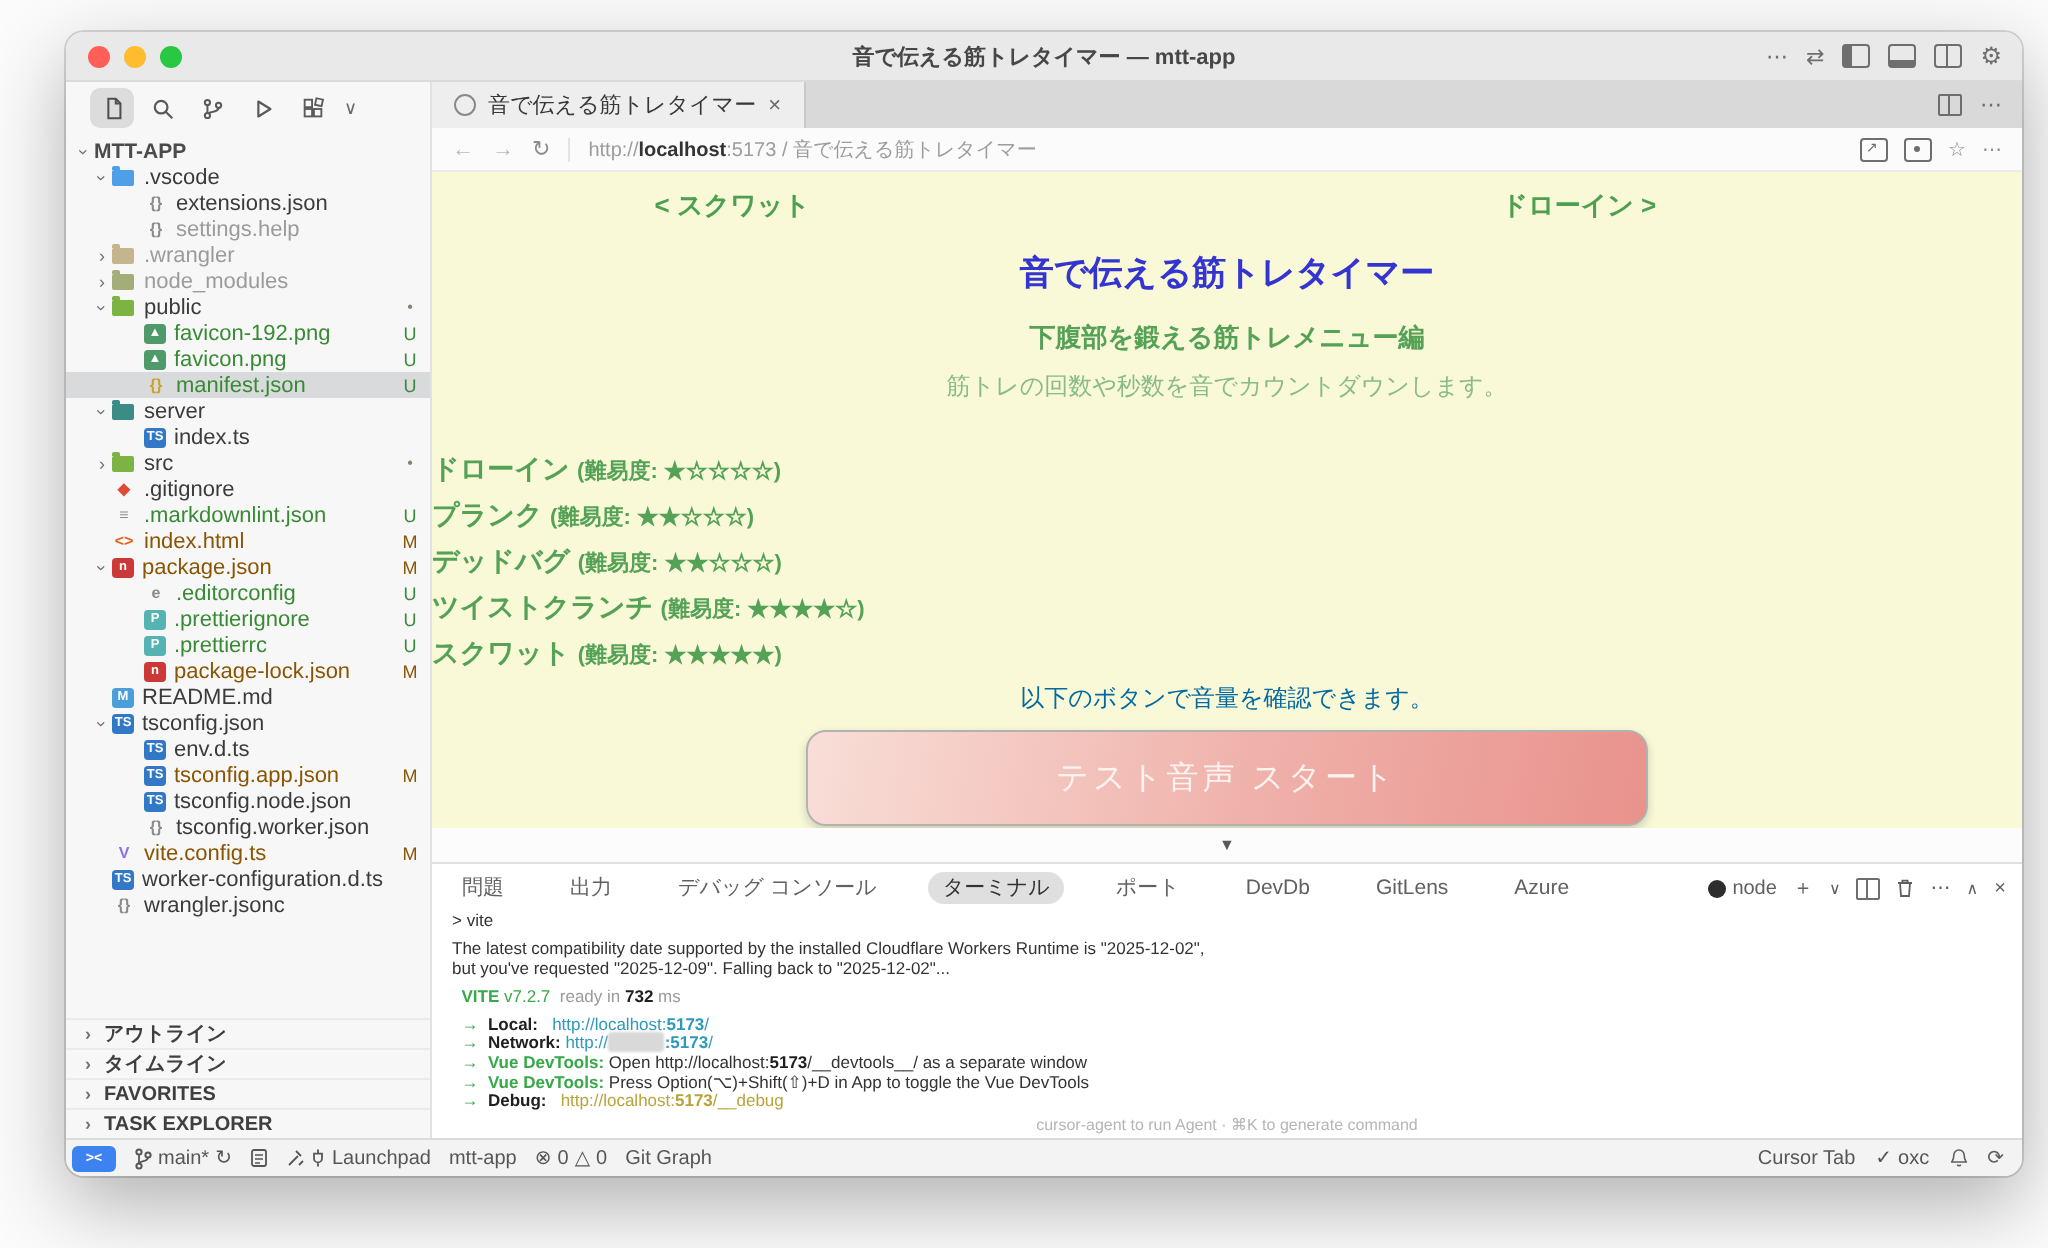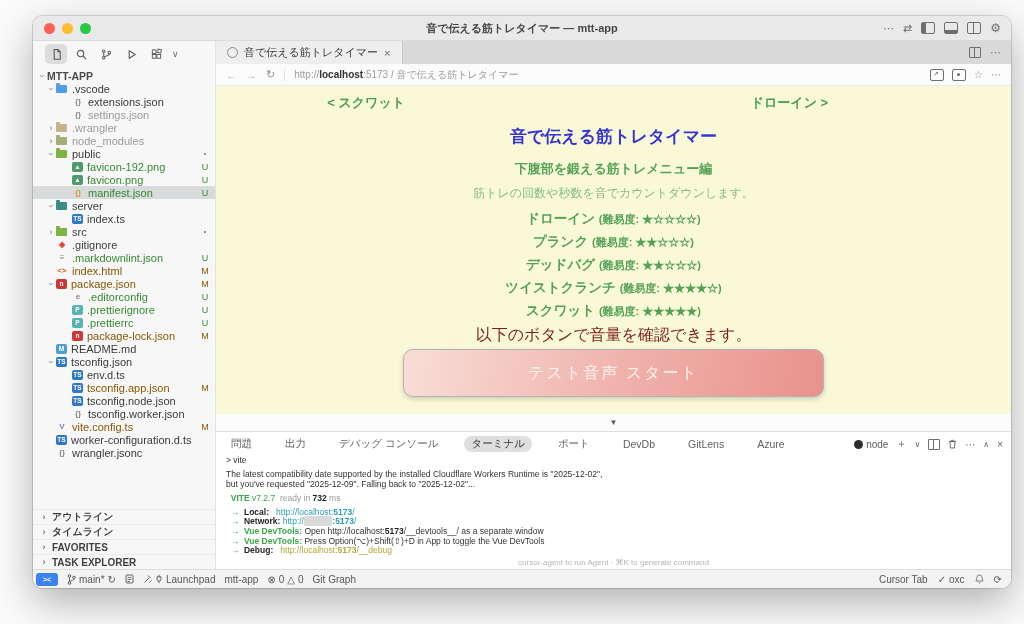--- a/index.html
+++ b/index.html
@@ -56,24 +56,24 @@
   .url{flex:1;font-size:10px;white-space:nowrap;overflow:hidden;color:#9d9d9d}
   .url b{color:#333;font-weight:700}
   .urlicons{display:flex;align-items:center;gap:8px;color:#8d8d8d;font-size:10px}
   .extarrow{position:absolute;font-size:7px;left:2px;top:0px;color:#6e6e6e}
   
   .preview{flex:1;background:#f9f9d8;overflow:hidden;min-height:0}
   .pnav{display:flex;justify-content:space-between;margin:8px 23% 0 14%;font-size:13px;font-weight:700;color:#4da050}
   .ptitle{text-align:center;margin-top:13px;font-size:17px;font-weight:800;color:#3434d0}
   .psub{text-align:center;margin-top:12px;font-size:13px;font-weight:700;color:#55a257}
   .pdesc{text-align:center;margin-top:7px;font-size:12px;line-height:16px;color:#88bb88}
-  .menu{margin-top:9px;text-align:center}
+  .menu{margin-top:25px;}
   .mitem{height:23px;font-size:13.5px;font-weight:700;color:#55a257}
   .mdiff{font-size:11px}
-  .pnote{text-align:center;font-size:16px;color:#7f1d1d;height:20px}
+  .pnote{text-align:center;font-size:12px;color:#0369a1;height:20px}
   .pbtn{display:block;margin:4px auto 0;width:53%;height:48px;border-radius:10px;border:1px solid #b2b2b2;
     background:linear-gradient(100deg,#f8ded7 0%,#efb0a9 55%,#e9928c 100%);
     color:#fff3ef;font-size:16px;letter-spacing:2px;box-shadow:0 2px 5px rgba(0,0,0,.18);font-family:"Liberation Sans",sans-serif;cursor:pointer}
   .pfooter{height:17px;flex:none;background:#fcfcfc;display:flex;align-items:center;justify-content:center;font-size:8px;color:#5a5a5a}
   
   .panel{height:137px;flex:none;border-top:1px solid #e1e1e1;background:#fff;display:flex;flex-direction:column}
   .ptabs{height:20px;flex:none;display:flex;align-items:center;gap:19px;padding:2px 8px 0 8px}
   .ptab{font-size:10.5px;color:#616161;padding:1px 7px;border-radius:9px;white-space:nowrap;cursor:default}
   .ptab.active{background:#dfdfdf;color:#333}
   .pright{margin-left:auto;display:flex;align-items:center;gap:8px;color:#5f5f5f;font-size:10px}
@@ -176,21 +176,21 @@
             <span class="tname ">.vscode</span>
           </div>
           <div class="trow lv2">
             <span class="chev"></span>
             <span class="fic" style="color: rgb(138, 138, 138);">{}</span>
             <span class="tname ">extensions.json</span>
           </div>
           <div class="trow lv2">
             <span class="chev"></span>
             <span class="fic" style="color: rgb(138, 138, 138);">{}</span>
-            <span class="tname dim">settings.json</span>
+            <span class="tname dim">settings.help</span>
           </div>
           <div class="trow lv1">
             <span class="chev">›</span>
             <span class="fold" style="background: rgb(197, 181, 142);"></span>
             <span class="tname dim">.wrangler</span>
           </div>
           <div class="trow lv1">
             <span class="chev">›</span>
             <span class="fold" style="background: rgb(163, 173, 119);"></span>
             <span class="tname dim">node_modules</span>

